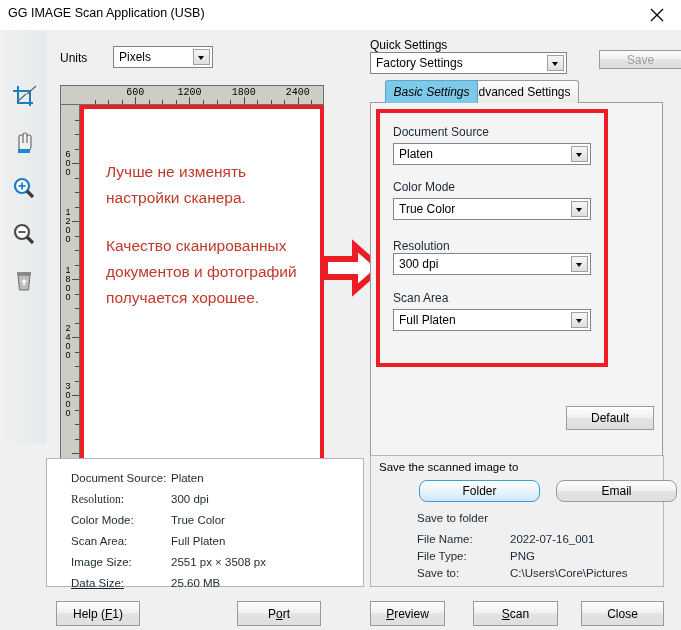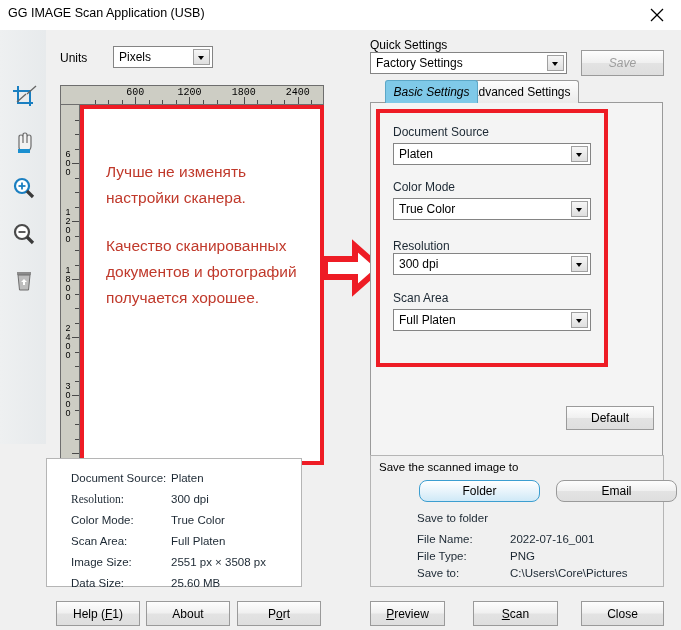--- a/index.html
+++ b/index.html
@@ -454,21 +454,21 @@
 
     <svg class="red-arrow" viewBox="0 0 62 62">
       <path d="M3 22 L33 22 L33 9 L58 31 L33 53 L33 40 L3 40 Z" fill="#ffffff" stroke="#ee1c25" stroke-width="6" stroke-linejoin="miter"></path>
     </svg>
 
     <div class="qs-label">Quick Settings</div>
     <div class="combo" style="left:370px; top:22px; width:197px;">
       <span class="cval">Factory Settings</span>
       <span class="carrow"></span>
     </div>
-    <div class="btn disabled" style="left:581px; top:20px; width:83px; height:26px;font-style:italic;">Save</div>
+    <div class="btn disabled" style="left:599px; top:20px; width:83px; height:19px;">Save</div>
 
     <div class="tabbar">
       <div class="tab active" style="left:15px; width:93px;font-style:italic;">Basic Settings</div>
       <div class="tab inactive" style="left:92px; width:117px;">Advanced Settings</div>
     </div>
 
     <div class="tabpanel">
       <div class="redbox"></div>
 
       <div class="fld-label" style="left:22px; top:22px;">Document Source</div>
@@ -491,33 +491,33 @@
 
       <div class="fld-label" style="left:22px; top:188px;">Scan Area</div>
       <div class="combo" style="left:22px; top:206px; width:198px;">
         <span class="cval">Full Platen</span>
         <span class="carrow"></span>
       </div>
 
       <div class="btn" style="left:195px; top:303px; width:88px; height:24px;">Default</div>
     </div>
 
-    <div class="groupbox" style="left:46px; top:428px; width:256px; height:129px;">
+    <div class="groupbox" style="left:46px; top:428px; width:318px; height:129px;">
       <div id="summary-rows">
           <div class="info-k" style="left: 24px; top: 13px;">Document Source:</div>
           <div class="info-v" style="left: 124px; top: 13px;">Platen</div>
           <div class="info-k" style="left: 24px; top: 34px; font-family: Liberation Serif, serif;">Resolution:</div>
           <div class="info-v" style="left: 124px; top: 34px;">300 dpi</div>
           <div class="info-k" style="left: 24px; top: 55px;">Color Mode:</div>
           <div class="info-v" style="left: 124px; top: 55px;">True Color</div>
           <div class="info-k" style="left: 24px; top: 76px;">Scan Area:</div>
           <div class="info-v" style="left: 124px; top: 76px;">Full Platen</div>
           <div class="info-k" style="left: 24px; top: 97px;">Image Size:</div>
           <div class="info-v" style="left: 124px; top: 97px;">2551 px × 3508 px</div>
-          <div class="info-k" style="left: 24px; top: 118px;">Data Size:</div>
+          <div class="info-k" style="left: 24px; top: 118px; text-decoration: underline;">Data Size:</div>
           <div class="info-v" style="left: 124px; top: 118px;">25.60 MB</div>
         </div>
     </div>
 
     <div class="groupbox plain" style="left:370px; top:425px; width:294px; height:132px;">
       <div class="savebox-title">Save the scanned image to</div>
       <div class="togglebtn on" style="left:48px; top:24px; width:121px;">Folder</div>
       <div class="togglebtn off" style="left:185px; top:24px; width:121px;">Email</div>
       <div class="info-k" style="left:46px; top:56px;">Save to folder</div>
       <div id="save-rows">
@@ -526,21 +526,20 @@
           <div class="info-k" style="left: 46px; top: 94px;">File Type:</div>
           <div class="info-v" style="left: 139px; top: 94px;">PNG</div>
           <div class="info-k" style="left: 46px; top: 111px;">Save to:</div>
           <div class="info-v" style="left: 139px; top: 111px;">C:\Users\Core\Pictures</div>
         </div>
     </div>
 
     <div class="btn" style="left:56px; top:571px; width:84px; height:25px;">
       <span><span>Help (</span><u>F</u><span>1)</span></span>
     </div>
-    <div class="btn" style="left:146px; top:571px; width:84px; height:25px;">About</div>
     <div class="btn" style="left:237px; top:571px; width:84px; height:25px;">
       <span><span>P</span><u>o</u><span>rt</span></span>
     </div>
     <div class="btn" style="left:370px; top:571px; width:75px; height:25px;">
       <span><u>P</u><span>review</span></span>
     </div>
     <div class="btn" style="left:473px; top:571px; width:85px; height:25px;">
       <span><u>S</u><span>can</span></span>
     </div>
     <div class="btn" style="left:581px; top:571px; width:83px; height:25px;">Close</div>

